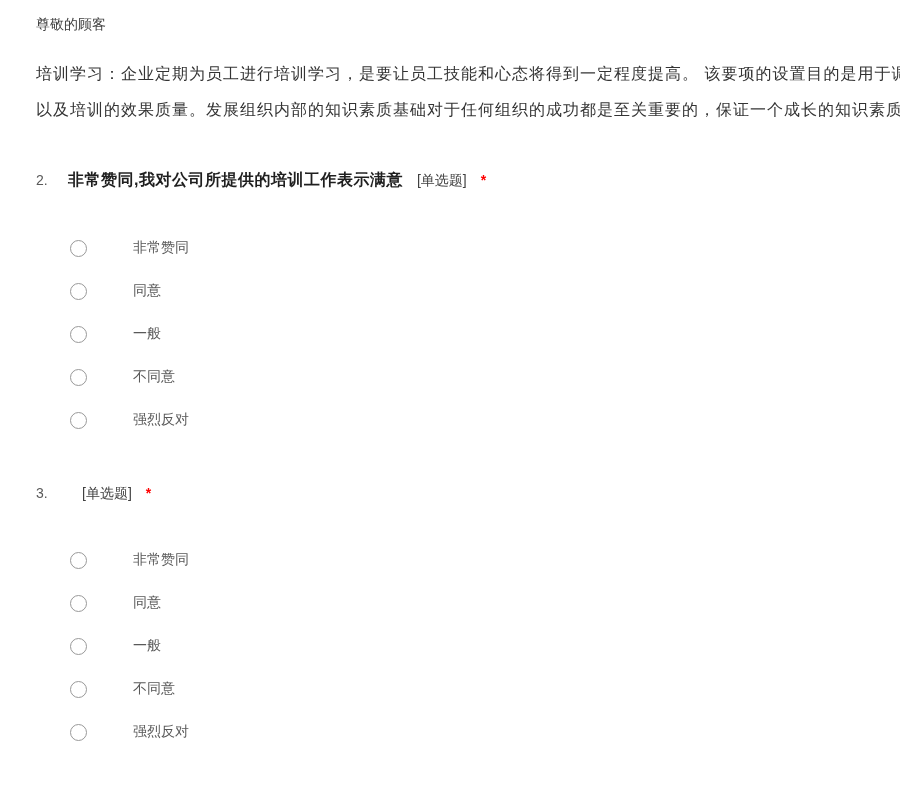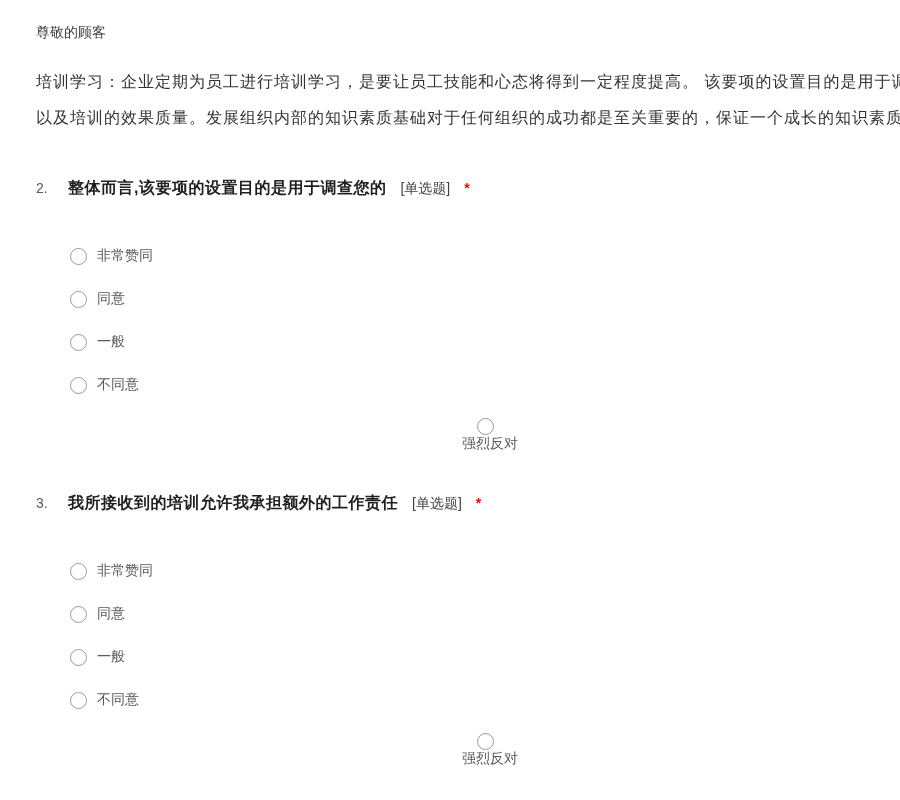--- a/index.html
+++ b/index.html
@@ -8,21 +8,21 @@
     background: #ffffff;
   }
   body {
     width: 900px;
     height: 800px;
     overflow: hidden;
     font-family: "Liberation Sans", "DejaVu Sans", sans-serif;
     color: #333333;
   }
   .content {
-    padding: 22px 0 0 36px;
+    padding: 14px 0 0 36px;
   }
   .greeting {
     font-size: 14px;
     line-height: 20px;
     color: #404040;
   }
   .intro {
     margin-top: 22px;
   }
   .intro-line {
@@ -69,24 +69,24 @@
   .options {
     margin-top: 47px;
     margin-left: 34px;
   }
   .option {
     display: flex;
     align-items: center;
     height: 20px;
     margin-bottom: 23px;
     cursor: pointer;
+    gap: 36px;
   }
   .option:last-child {
     margin-bottom: 0;
-    flex-direction: column;
   }
   .radio {
     box-sizing: border-box;
     width: 17px;
     height: 17px;
     border: 1px solid #999999;
     border-radius: 50%;
     background: #ffffff;
     flex: 0 0 17px;
   }
@@ -104,21 +104,21 @@
 
   <div class="intro">
     <div class="intro-line">培训学习：企业定期为员工进行培训学习，是要让员工技能和心态将得到一定程度提高。 该要项的设置目的是用于调查您的</div>
     <div class="intro-line">以及培训的效果质量。发展组织内部的知识素质基础对于任何组织的成功都是至关重要的，保证一个成长的知识素质基础意</div>
   </div>
 
   <div id="questions">
   <div class="question first">
     <div class="q-header">
       <span class="q-num">2.</span>
-      <span class="q-title">整体而言,该要项的设置目的是用于调查您的</span>
+      <span class="q-title">非常赞同,我对公司所提供的培训工作表示满意</span>
       <span class="q-type">[单选题]</span>
       <span class="q-req" style="color: rgb(255, 0, 0);">*</span>
     </div>
     <div class="options">
   <div class="option">
     <span class="radio"></span>
     <span class="opt-label">非常赞同</span>
   </div>
 
   <div class="option">
@@ -139,21 +139,20 @@
   <div class="option">
     <span class="radio"></span>
     <span class="opt-label">强烈反对</span>
   </div>
 </div>
   </div>
 
   <div class="question">
     <div class="q-header">
       <span class="q-num">3.</span>
-      <span class="q-title">我所接收到的培训允许我承担额外的工作责任</span>
       <span class="q-type">[单选题]</span>
       <span class="q-req" style="color: rgb(255, 0, 0);">*</span>
     </div>
     <div class="options">
   <div class="option">
     <span class="radio"></span>
     <span class="opt-label">非常赞同</span>
   </div>
 
   <div class="option">

